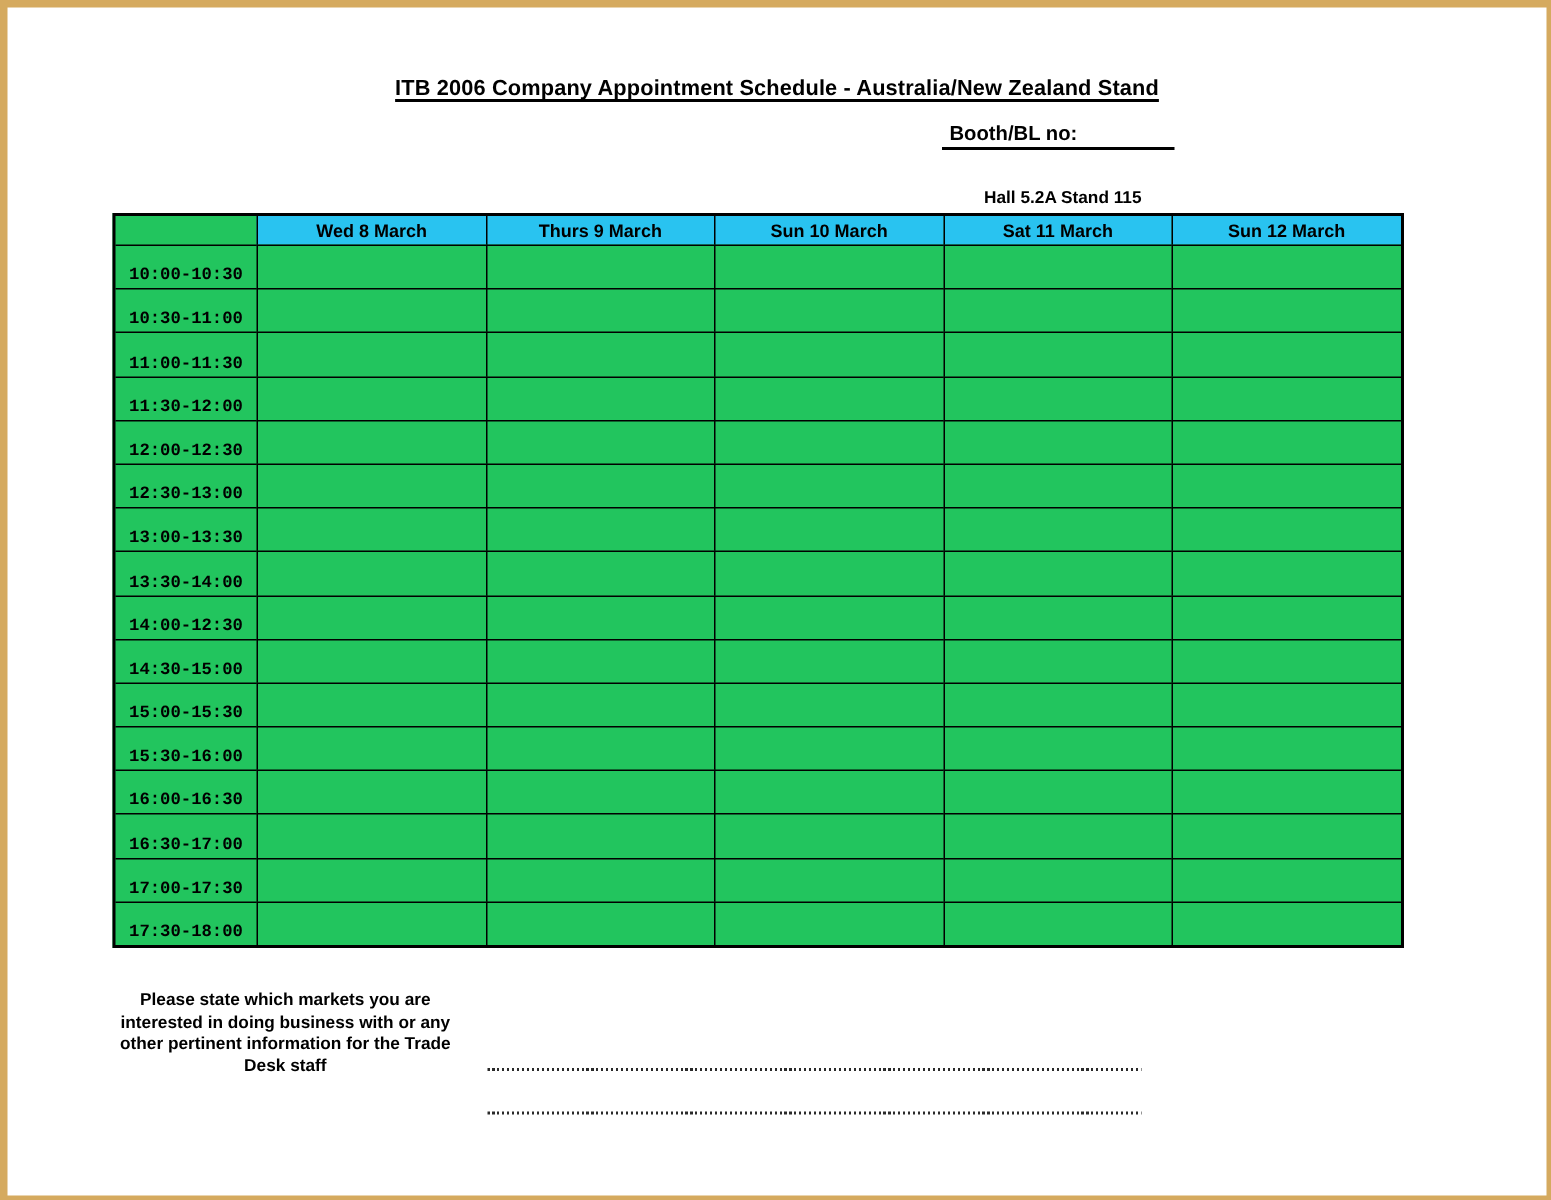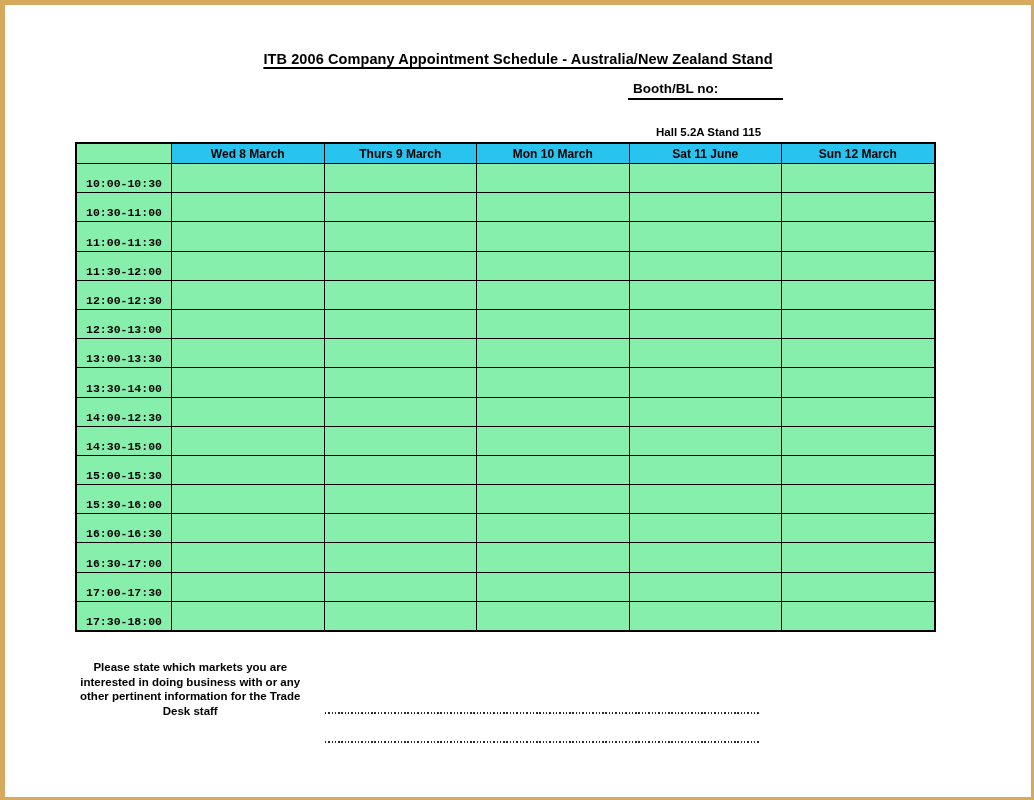--- a/index.html
+++ b/index.html
@@ -47,21 +47,21 @@
     font-size: 11.5px;
     margin-left: 31px;
   }
   .schedule {
     position: absolute;
     left: 70px; top: 137px;
     display: grid;
     grid-template-columns: 94px repeat(5, 152.5px);
     grid-template-rows: 19px repeat(16, 29.2px);
     border: 2px solid #000;
-    background: #86efac;
+    background: #22c55e;
   }
   .schedule .cell {
     border-left: 1.5px solid #000;
     border-top: 1.5px solid #000;
   }
   .schedule .first-col { border-left: none; font-family: Liberation Mono, monospace; }
   .schedule .first-row { border-top: none; }
   .schedule .day-head {
     display: flex;
     align-items: center;
@@ -104,22 +104,22 @@
     <span>Booth/BL no:</span>
   </div>
 
 
   <div class="hall-info">Hall 5.2A Stand 115</div>
 
   <div class="schedule">
       <div class="cell first-col first-row"></div>
       <div class="cell first-row day-head" style="background: rgb(41, 195, 240);">Wed 8 March</div>
       <div class="cell first-row day-head" style="background: rgb(41, 195, 240);">Thurs 9 March</div>
-      <div class="cell first-row day-head" style="background: rgb(41, 195, 240);">Mon 10 March</div>
-      <div class="cell first-row day-head" style="background: rgb(41, 195, 240);">Sat 11 June</div>
+      <div class="cell first-row day-head" style="background: rgb(41, 195, 240);">Sun 10 March</div>
+      <div class="cell first-row day-head" style="background: rgb(41, 195, 240);">Sat 11 March</div>
       <div class="cell first-row day-head" style="background: rgb(41, 195, 240);">Sun 12 March</div>
       <div class="cell first-col time-cell">10:00-10:30</div>
       <div class="cell"></div>
       <div class="cell"></div>
       <div class="cell"></div>
       <div class="cell"></div>
       <div class="cell"></div>
       <div class="cell first-col time-cell">10:30-11:00</div>
       <div class="cell"></div>
       <div class="cell"></div>

